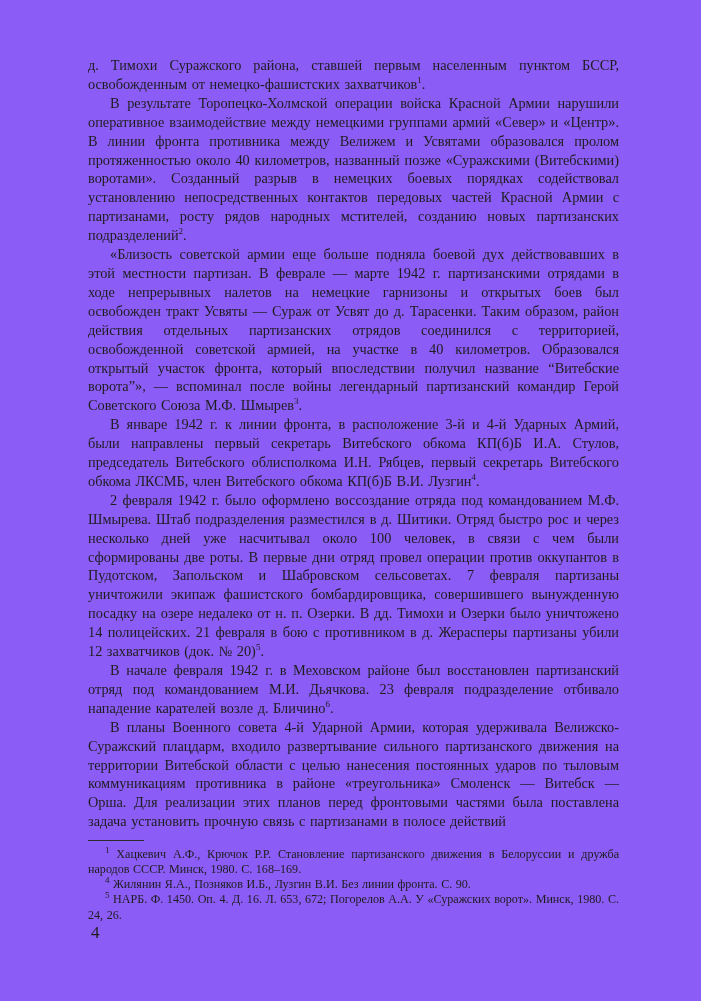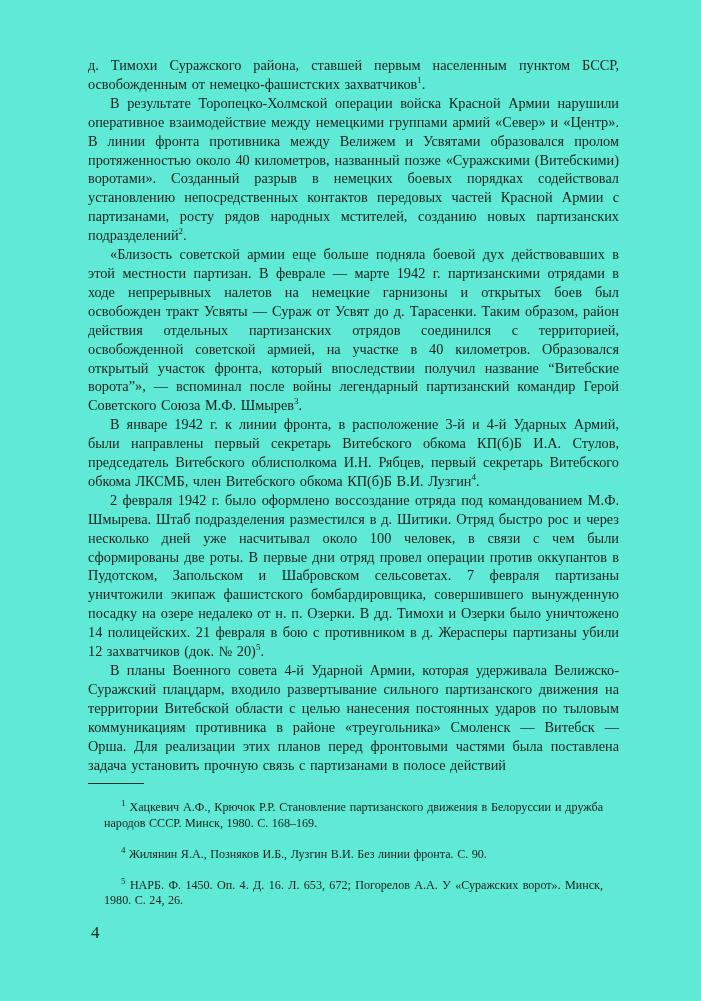--- a/index.html
+++ b/index.html
@@ -4,21 +4,21 @@
 <style>
   html, body {
     margin: 0;
     padding: 0;
     background: #ffffff;
   }
   .page {
     position: relative;
     width: 701px;
     height: 1001px;
-    background: #5eead4;
+    background: #8b5cf6;
     overflow: hidden;
     font-family: "Liberation Serif", "DejaVu Serif", serif;
     color: #1e1e1e;
   }
   .text-block {
     position: absolute;
     left: 88px;
     top: 56px;
     width: 531px;
   }
@@ -43,21 +43,21 @@
   .footnote-rule {
     width: 56px;
     height: 1px;
     background: #2b2b2b;
     margin: 9px 0 6px 0;
   }
   .footnotes-list {
     width: 531px;
   }
   .footnote-paragraph {
-    margin: 16px;
+    margin: 0;
     font-size: 12.1px;
     line-height: 15.1px;
     text-align: justify;
     text-indent: 17px;
     word-spacing: 0.5px;
     hyphens: auto;
   }
   .page-number {
     position: absolute;
     left: 91px;
@@ -70,20 +70,21 @@
 <body>
 
 <div class="page">
   <div class="text-block">
     <div>
         <p class="body-paragraph no-indent">д. Тимохи Суражского района, ставшей первым населенным пунктом БССР, освобожденным от немецко-фашистских захватчиков<sup>1</sup>.</p>
         <p class="body-paragraph">В результате Торопецко-Холмской операции войска Красной Армии нарушили оперативное взаимодействие между немецкими группами армий «Север» и «Центр». В линии фронта противника между Велижем и Усвятами образовался пролом протяженностью около 40 километров, названный позже «Суражскими (Витебскими) воротами». Созданный разрыв в немецких боевых порядках содействовал установлению непосредственных контактов передовых частей Красной Армии с партизанами, росту рядов народных мстителей, созданию новых партизанских подразделений<sup>2</sup>.</p>
         <p class="body-paragraph">«Близость советской армии еще больше подняла боевой дух действовавших в этой местности партизан. В феврале — марте 1942 г. партизанскими отрядами в ходе непрерывных налетов на немецкие гарнизоны и открытых боев был освобожден тракт Усвяты — Сураж от Усвят до д. Тарасенки. Таким образом, район действия отдельных партизанских отрядов соединился с территорией, освобожденной советской армией, на участке в 40 километров. Образовался открытый участок фронта, который впоследствии получил название “Витебские ворота”», — вспоминал после войны легендарный партизанский командир Герой Советского Союза М.Ф. Шмырев<sup>3</sup>.</p>
         <p class="body-paragraph">В январе 1942 г. к линии фронта, в расположение 3-й и 4-й Ударных Армий, были направлены первый секретарь Витебского обкома КП(б)Б И.А. Стулов, председатель Витебского облисполкома И.Н. Рябцев, первый секретарь Витебского обкома ЛКСМБ, член Витебского обкома КП(б)Б В.И. Лузгин<sup>4</sup>.</p>
         <p class="body-paragraph">2 февраля 1942 г. было оформлено воссоздание отряда под командованием М.Ф. Шмырева. Штаб подразделения разместился в д. Шитики. Отряд быстро рос и через несколько дней уже насчитывал около 100 человек, в связи с чем были сформированы две роты. В первые дни отряд провел операции против оккупантов в Пудотском, Запольском и Шабровском сельсоветах. 7 февраля партизаны уничтожили экипаж фашистского бомбардировщика, совершившего вынужденную посадку на озере недалеко от н. п. Озерки. В дд. Тимохи и Озерки было уничтожено 14 полицейских. 21 февраля в бою с противником в д. Жерасперы партизаны убили 12 захватчиков (док. № 20)<sup>5</sup>.</p>
+        <p class="body-paragraph">В начале февраля 1942 г. в Меховском районе был восстановлен партизанский отряд под командованием М.И. Дьячкова. 23 февраля подразделение отбивало нападение карателей возле д. Бличино<sup>6</sup>.</p>
         <p class="body-paragraph">В планы Военного совета 4-й Ударной Армии, которая удерживала Велижско-Суражский плацдарм, входило развертывание сильного партизанского движения на территории Витебской области с целью нанесения постоянных ударов по тыловым коммуникациям противника в районе «треугольника» Смоленск — Витебск — Орша. Для реализации этих планов перед фронтовыми частями была поставлена задача установить прочную связь с партизанами в полосе действий</p>
       </div>
     <div class="footnote-rule"></div>
     <div class="footnotes-list">
         <p class="footnote-paragraph"><sup>1</sup> Хацкевич А.Ф., Крючок Р.Р. Становление партизанского движения в Белоруссии и дружба народов СССР. Минск, 1980. С. 168–169.</p>
         <p class="footnote-paragraph"><sup>4</sup> Жилянин Я.А., Позняков И.Б., Лузгин В.И. Без линии фронта. С. 90.</p>
         <p class="footnote-paragraph"><sup>5</sup> НАРБ. Ф. 1450. Оп. 4. Д. 16. Л. 653, 672; Погорелов А.А. У «Суражских ворот». Минск, 1980. С. 24, 26.</p>
       </div>
   </div>
   <div class="page-number">4</div>

